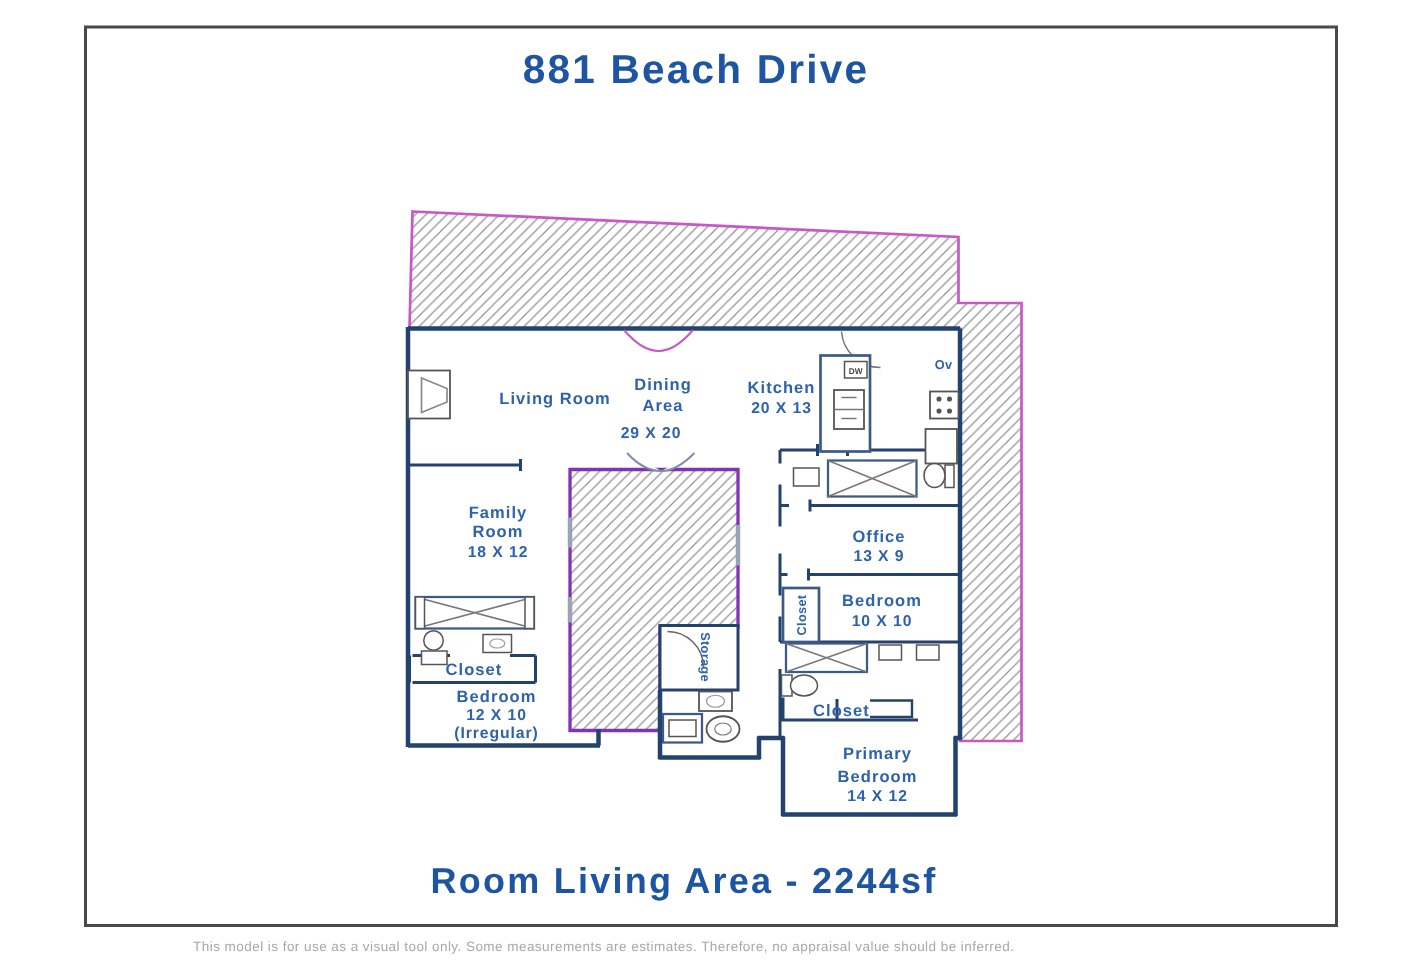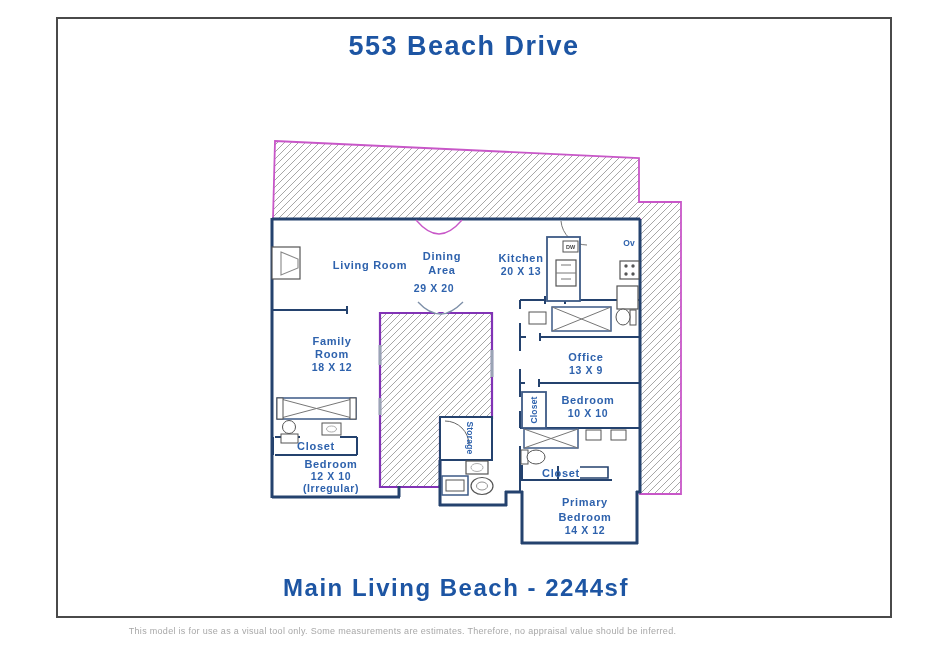--- a/index.html
+++ b/index.html
@@ -17,21 +17,21 @@
   .fix{stroke:#555;fill:#ffffff;}
   .fixn{stroke:#3d5a86;fill:#ffffff;}
   .xline{stroke:#777;fill:none;stroke-width:1;}
 </style>
 </head>
 <body>
 
 <div class="page"></div>
 
 <div class="title">
-  <div>553 Beach Drive</div>
+  <div>881 Beach Drive</div>
 </div>
 
 <svg width="950" height="650" viewBox="0 0 950 650">
   <defs>
     <pattern id="hatch" patternUnits="userSpaceOnUse" width="7" height="7">
       <path d="M-1,8 L8,-1 M-1,1 L1,-1 M6,8 L8,6" stroke="#909090" stroke-width="0.8"></path>
     </pattern>
   </defs>
 
   <polygon points="275,141 639,158 639,202 681,202 681,494 640,494 640,219 273,219" fill="url(#hatch)" stroke="#c857c8" stroke-width="1.8"></polygon>
@@ -133,14 +133,14 @@
   <text class="lbl" x="316" y="450">Closet</text>
   <text class="lbl" x="331" y="468">Bedroom</text>
   <text class="dim" x="331" y="480">12 X 10</text>
   <text class="dim" x="331" y="492">(Irregular)</text>
   <text class="lbl" x="561" y="477">Closet</text>
   <text class="lbl" x="585" y="506">Primary</text>
   <text class="lbl" x="585" y="521">Bedroom</text>
   <text class="dim" x="585" y="534">14 X 12</text>
 </svg>
 
-<div class="footer-area">Main Living Beach - 2244sf</div>
+<div class="footer-area">Room Living Area - 2244sf</div>
 <div class="disclaimer">This model is for use as a visual tool only. Some measurements are estimates. Therefore, no appraisal value should be inferred.</div>
 
 </body></html>

